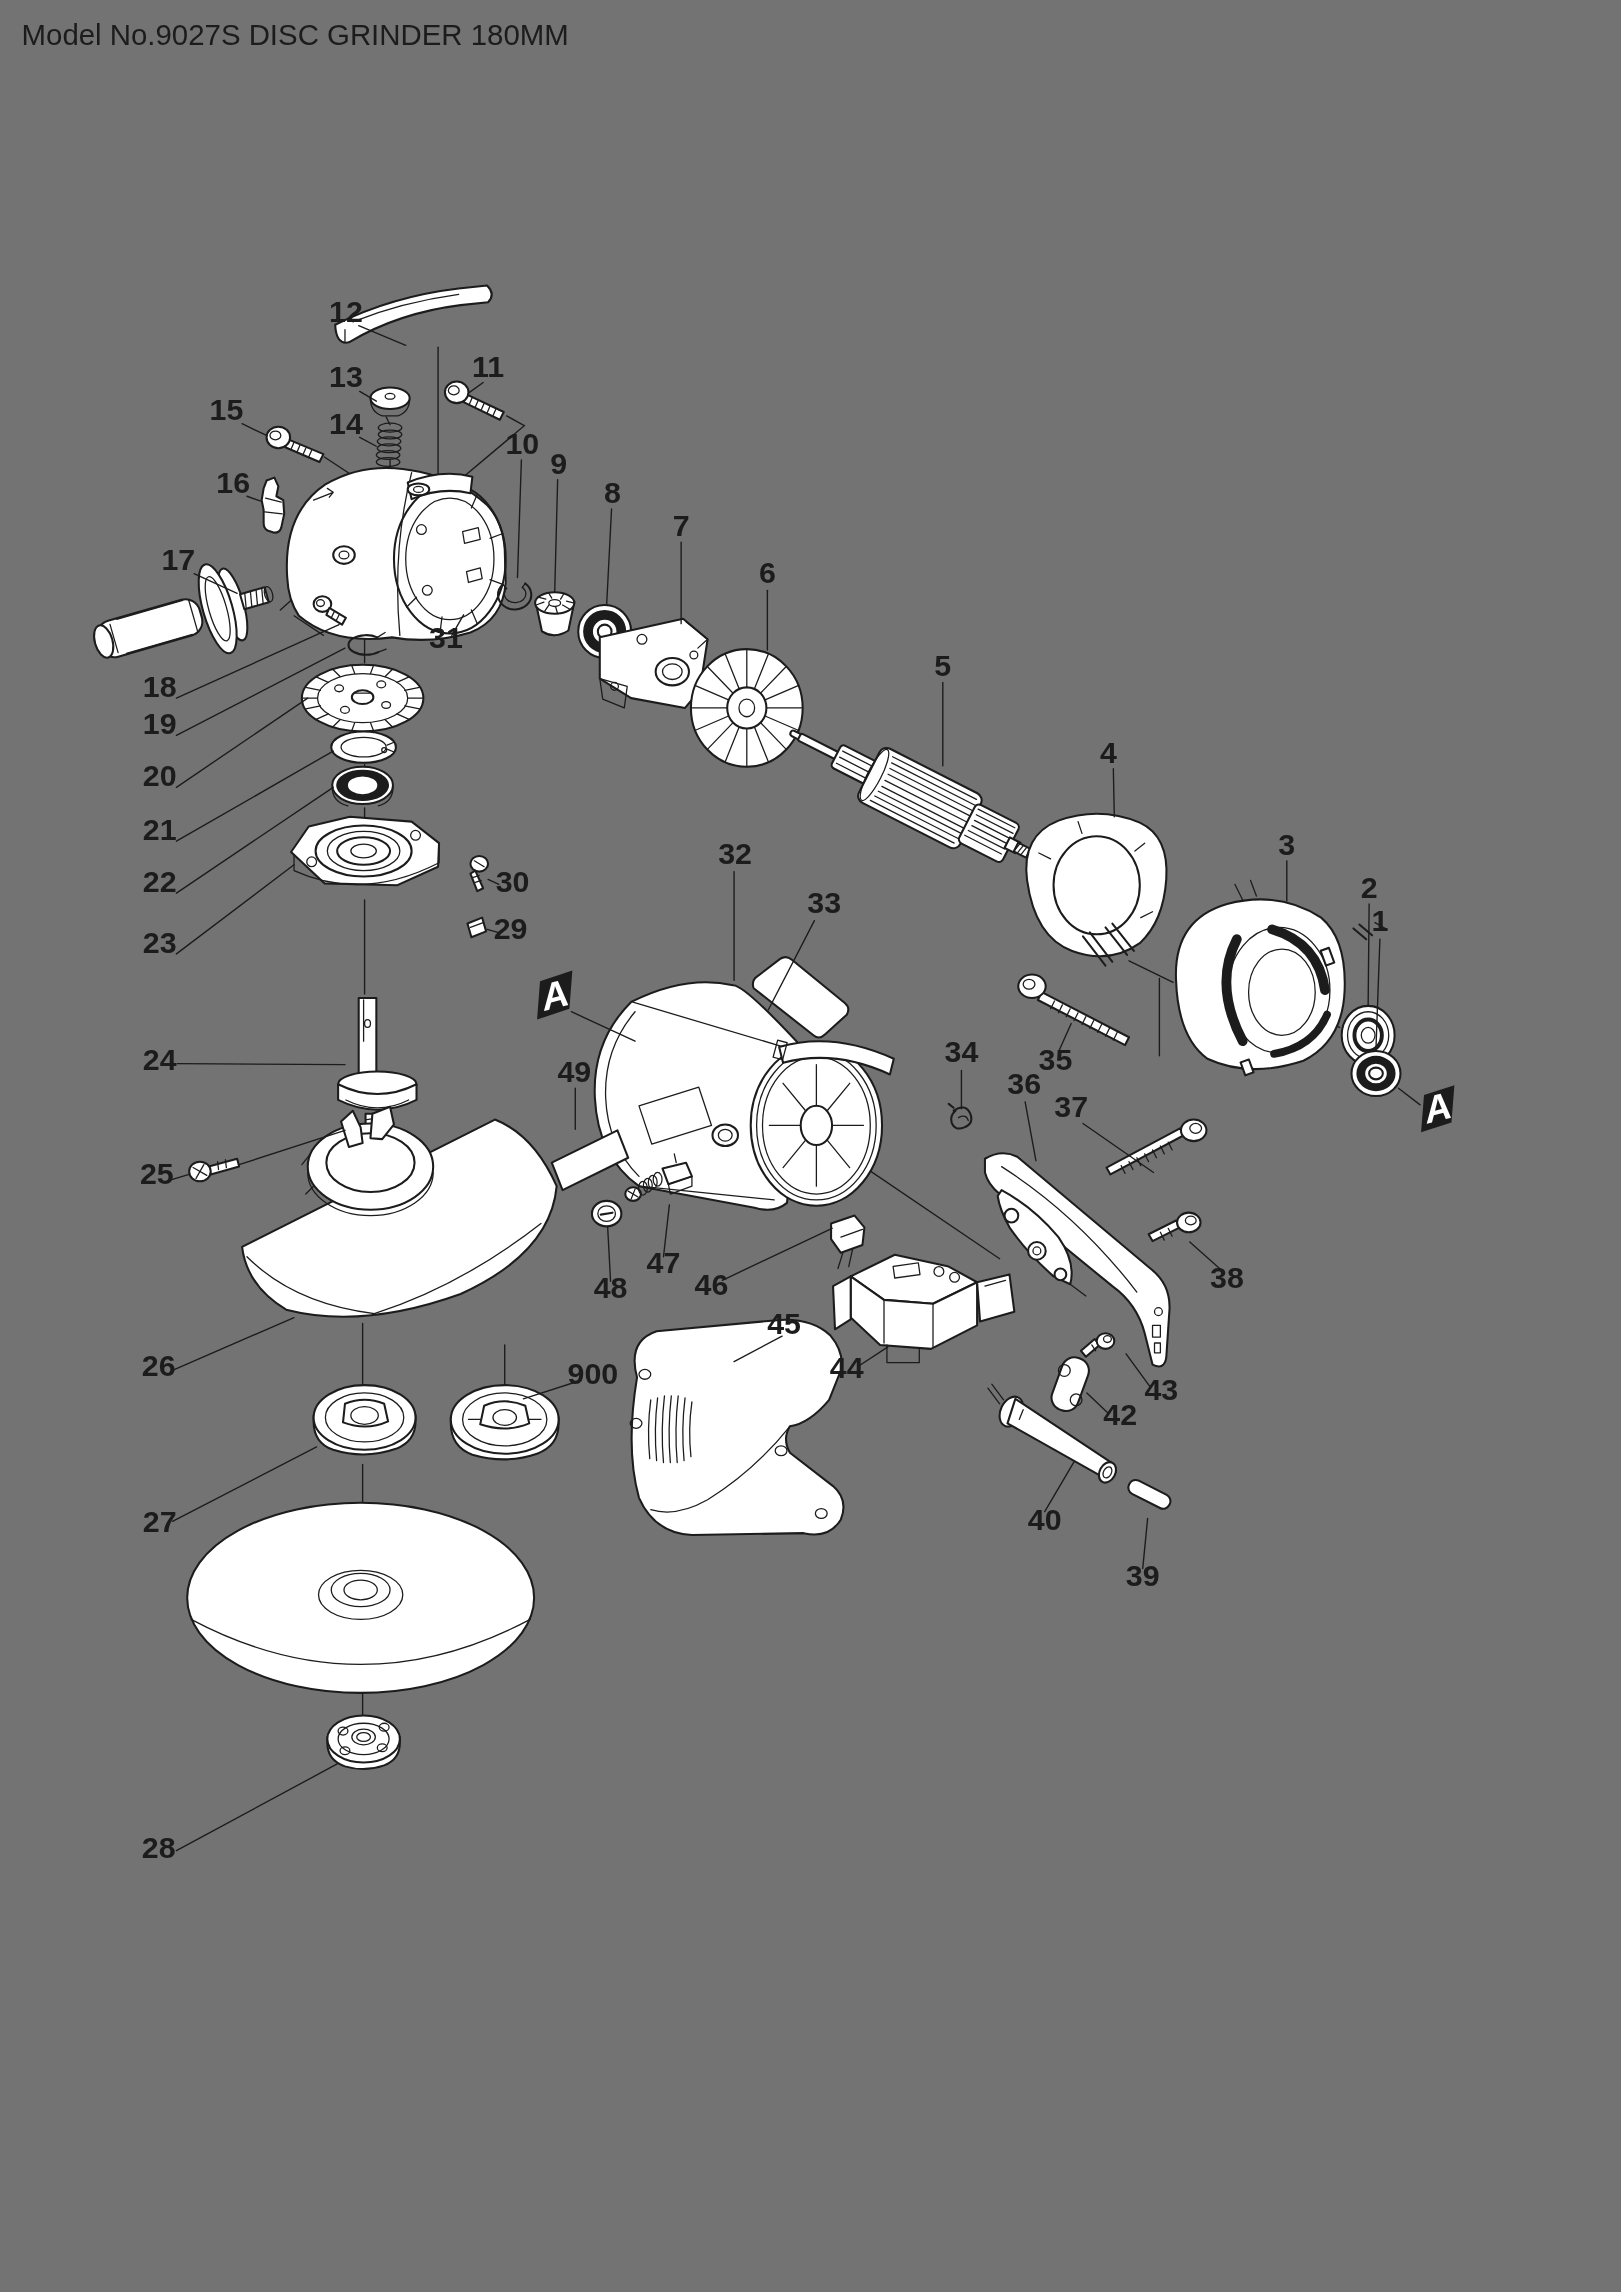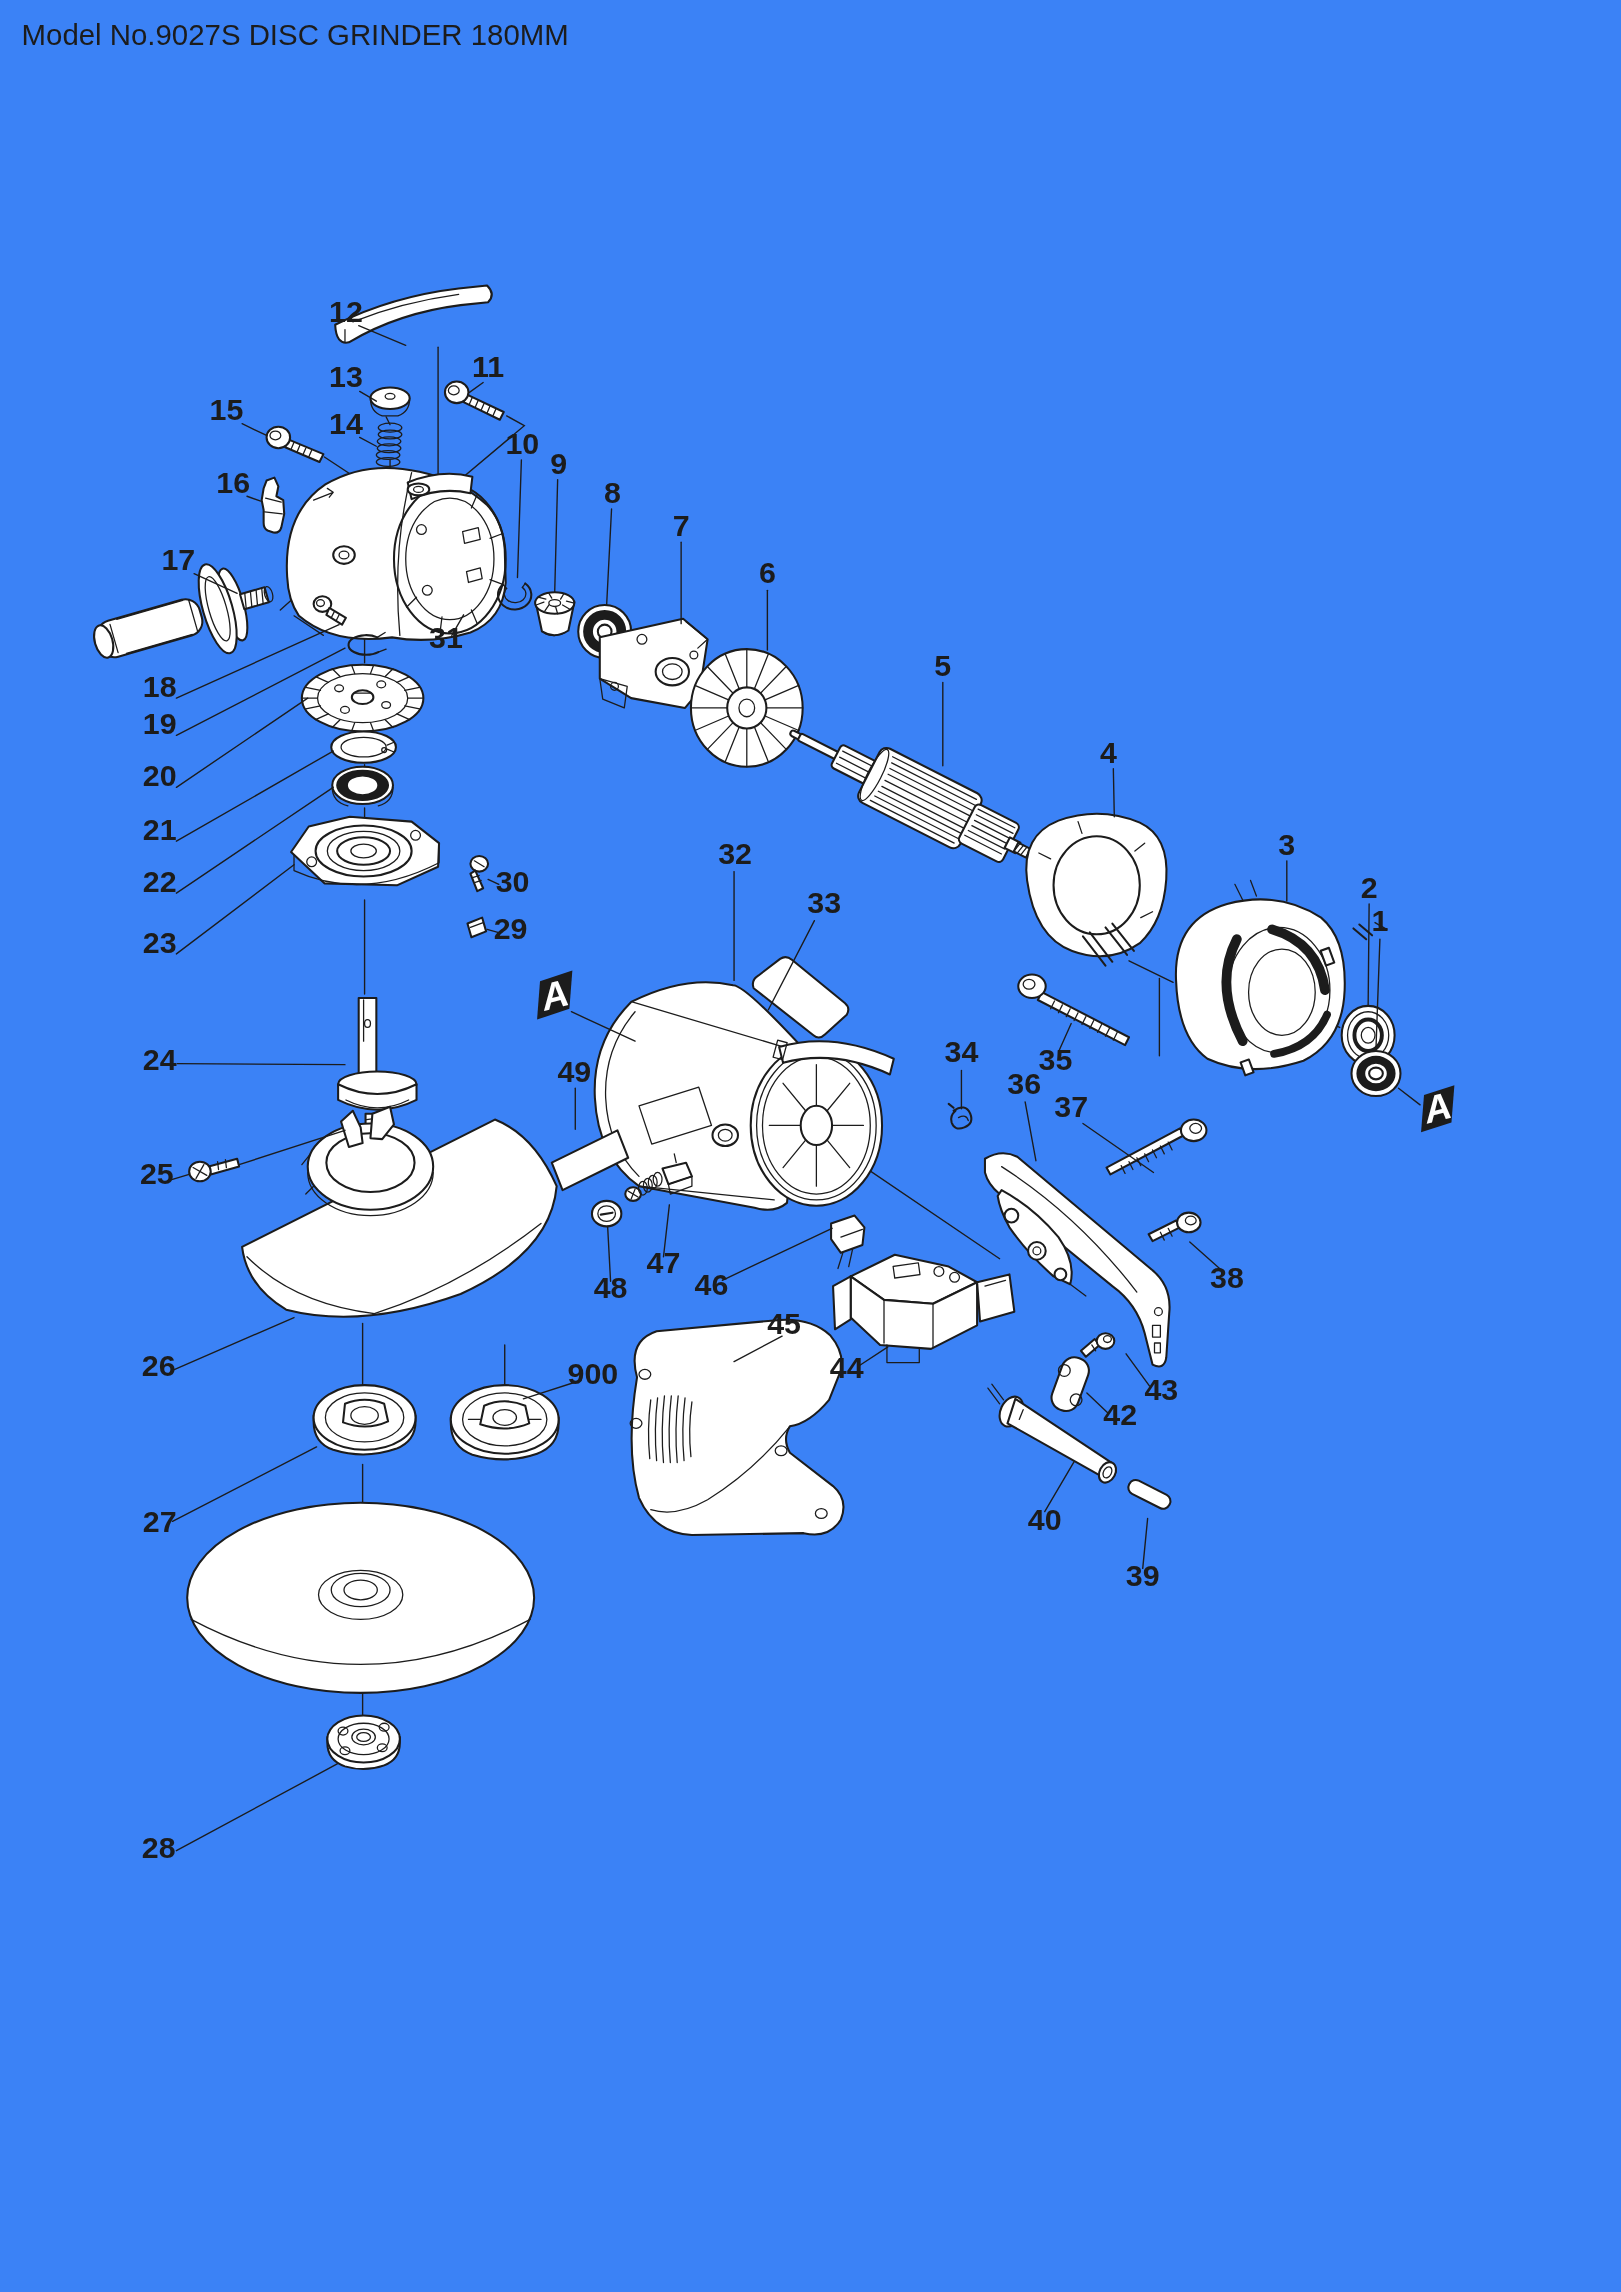--- a/index.html
+++ b/index.html
@@ -1,16 +1,16 @@
 <!DOCTYPE html>
 <html><head>
 <meta charset="utf-8">
 <style>
   html,body{margin:0;padding:0;background:#fff;}
-  .stage{position:relative;width:1621px;height:2293px;background:#3b82f6;
+  .stage{position:relative;width:1621px;height:2293px;background:#737373;
          font-family:"Liberation Sans",sans-serif;overflow:hidden;}
   svg{display:block}
   .ttl{font-size:30px;font-weight:500;fill:#1c1c1c;}
   .lbl{font-size:31px;font-weight:600;fill:#1c1c1c;text-anchor:middle;}
   .mk{font-size:38px;font-weight:700;font-style:italic;fill:#ffffff;text-anchor:middle;}
   .o {fill:none;stroke:#1c1c1c;stroke-width:2.1;stroke-linejoin:round;stroke-linecap:round;}
   .t {fill:none;stroke:#1c1c1c;stroke-width:1.3;stroke-linejoin:round;stroke-linecap:round;}
   .l {fill:none;stroke:#1c1c1c;stroke-width:1.4;stroke-linecap:round;}
   .d {stroke-dasharray:7 6;}
   .wf{fill:#ffffff;stroke:#1c1c1c;stroke-width:2.1;stroke-linejoin:round;}

